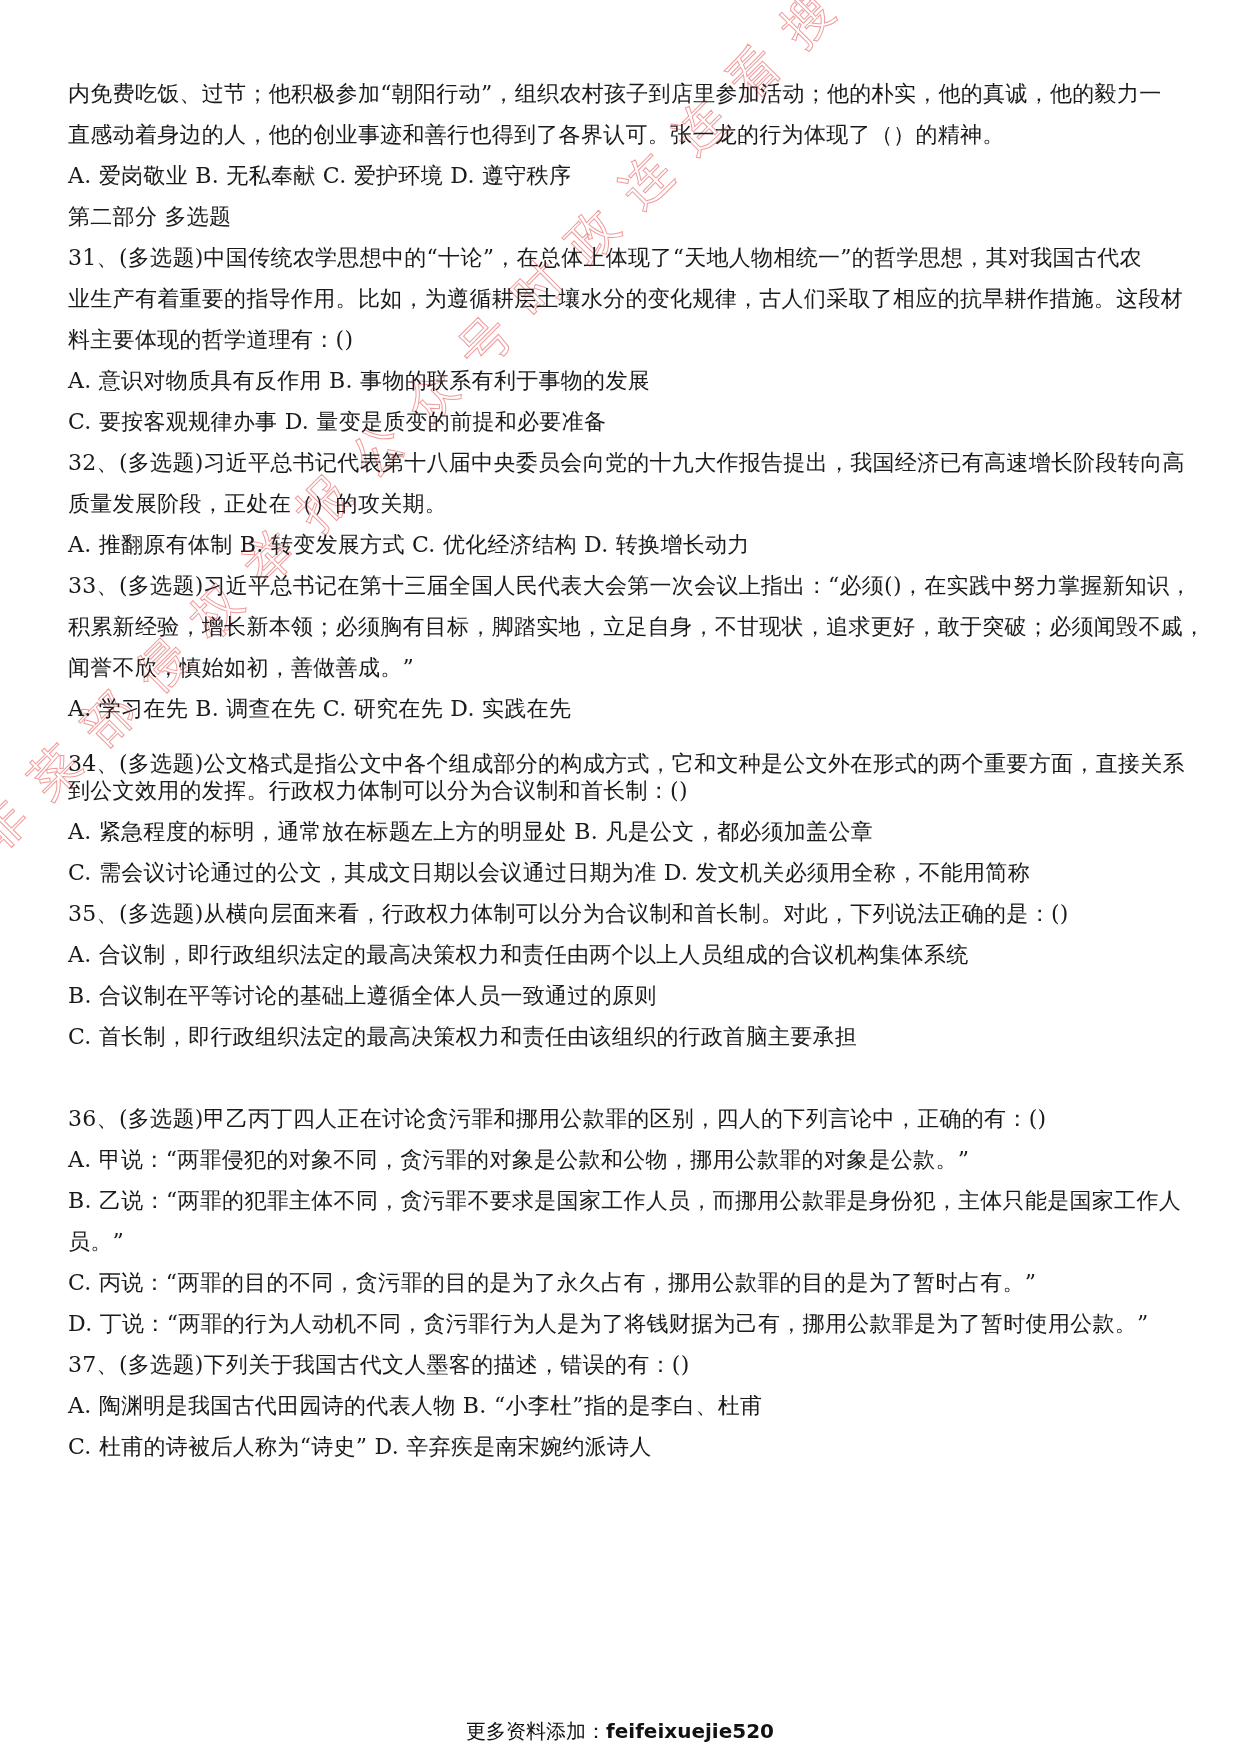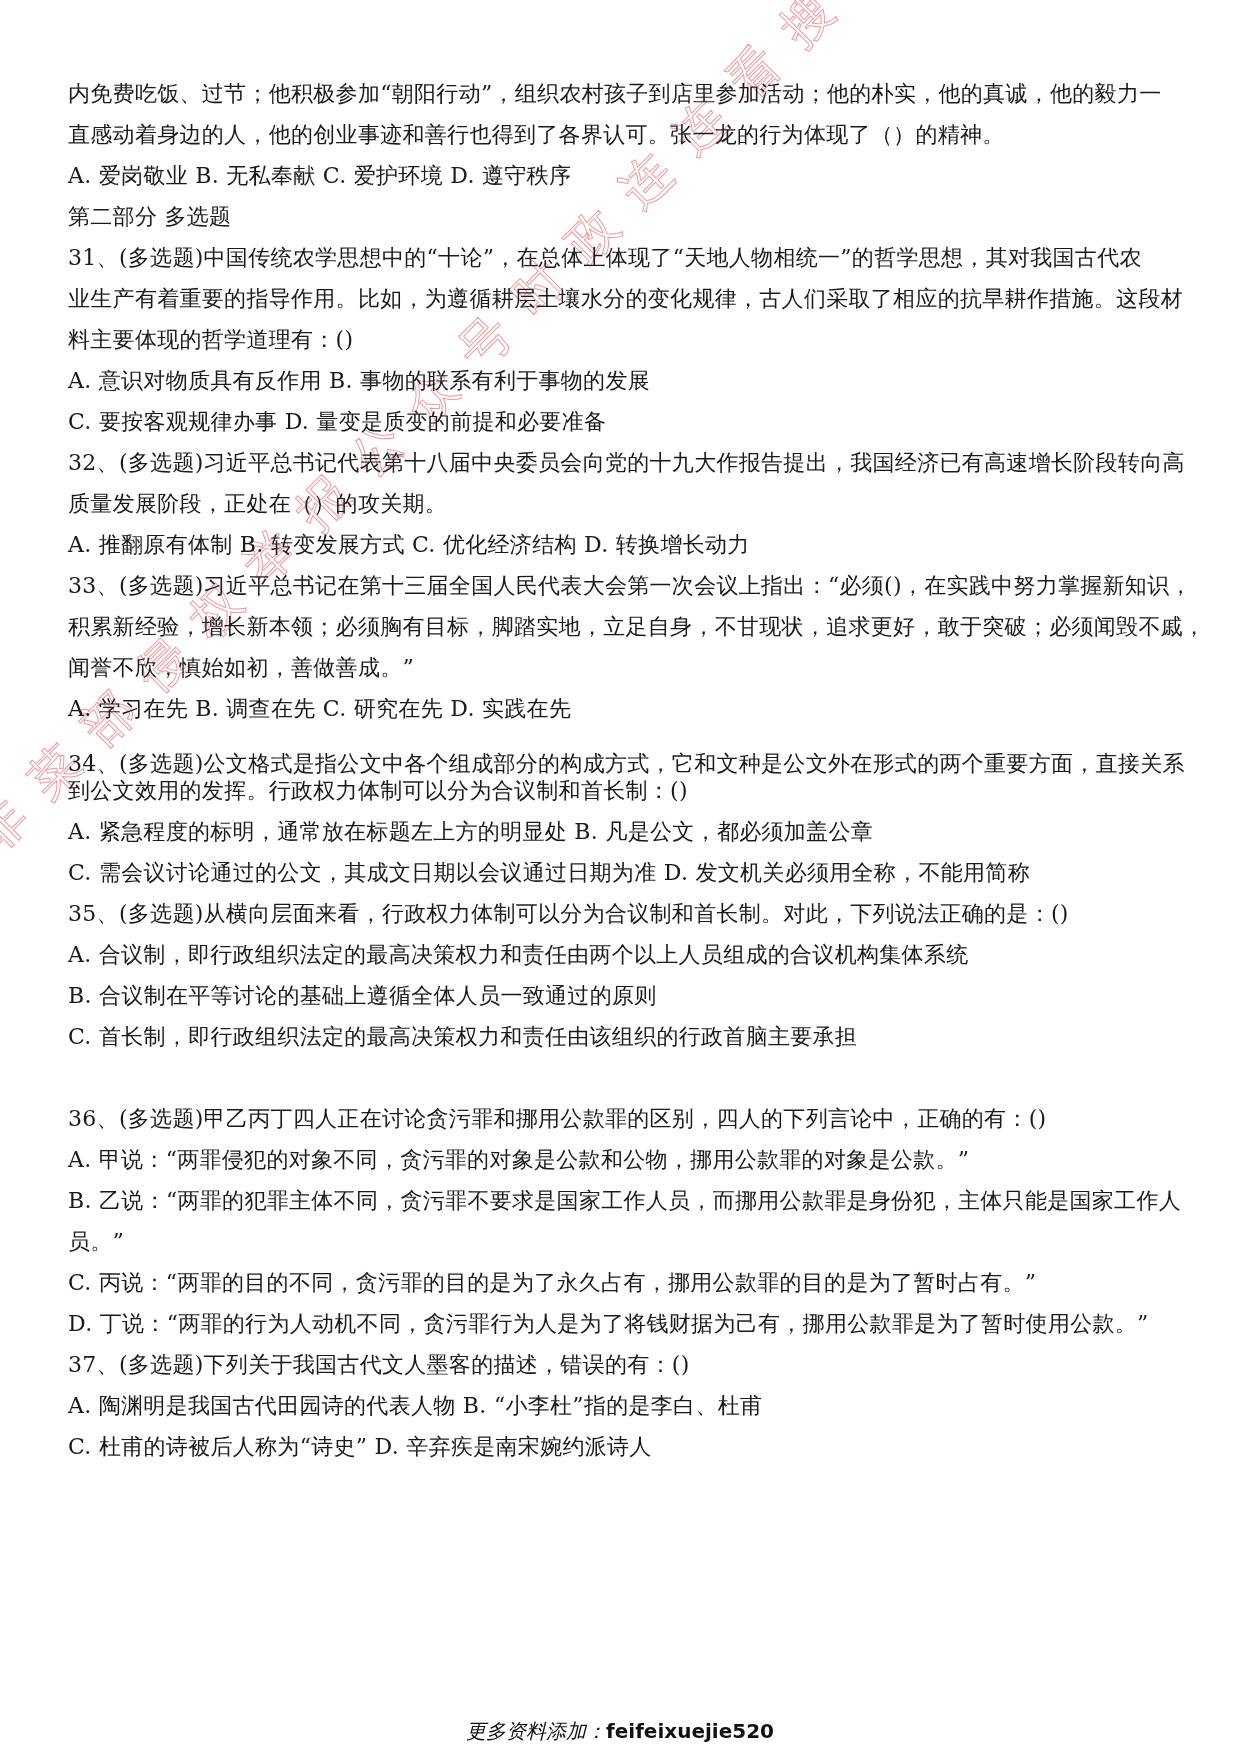--- a/index.html
+++ b/index.html
@@ -36,21 +36,20 @@
       width: 1240px;
       text-align: center;
       font-size: 20px;
       font-weight: bold;
       font-family: "DejaVu Sans", "Liberation Sans", sans-serif;
       color: #111;
     }
     .footer .prefix {
       font-family: "DejaVu Serif", "Liberation Serif", serif;
       font-weight: normal;
-      font-style: italic;
     }
     .watermark {
       position: absolute;
       left: -40px;
       top: 820px;
       width: 1500px;
       font-size: 50px;
       color: rgba(230, 70, 70, 0.35);
       letter-spacing: 26px;
       white-space: nowrap;

